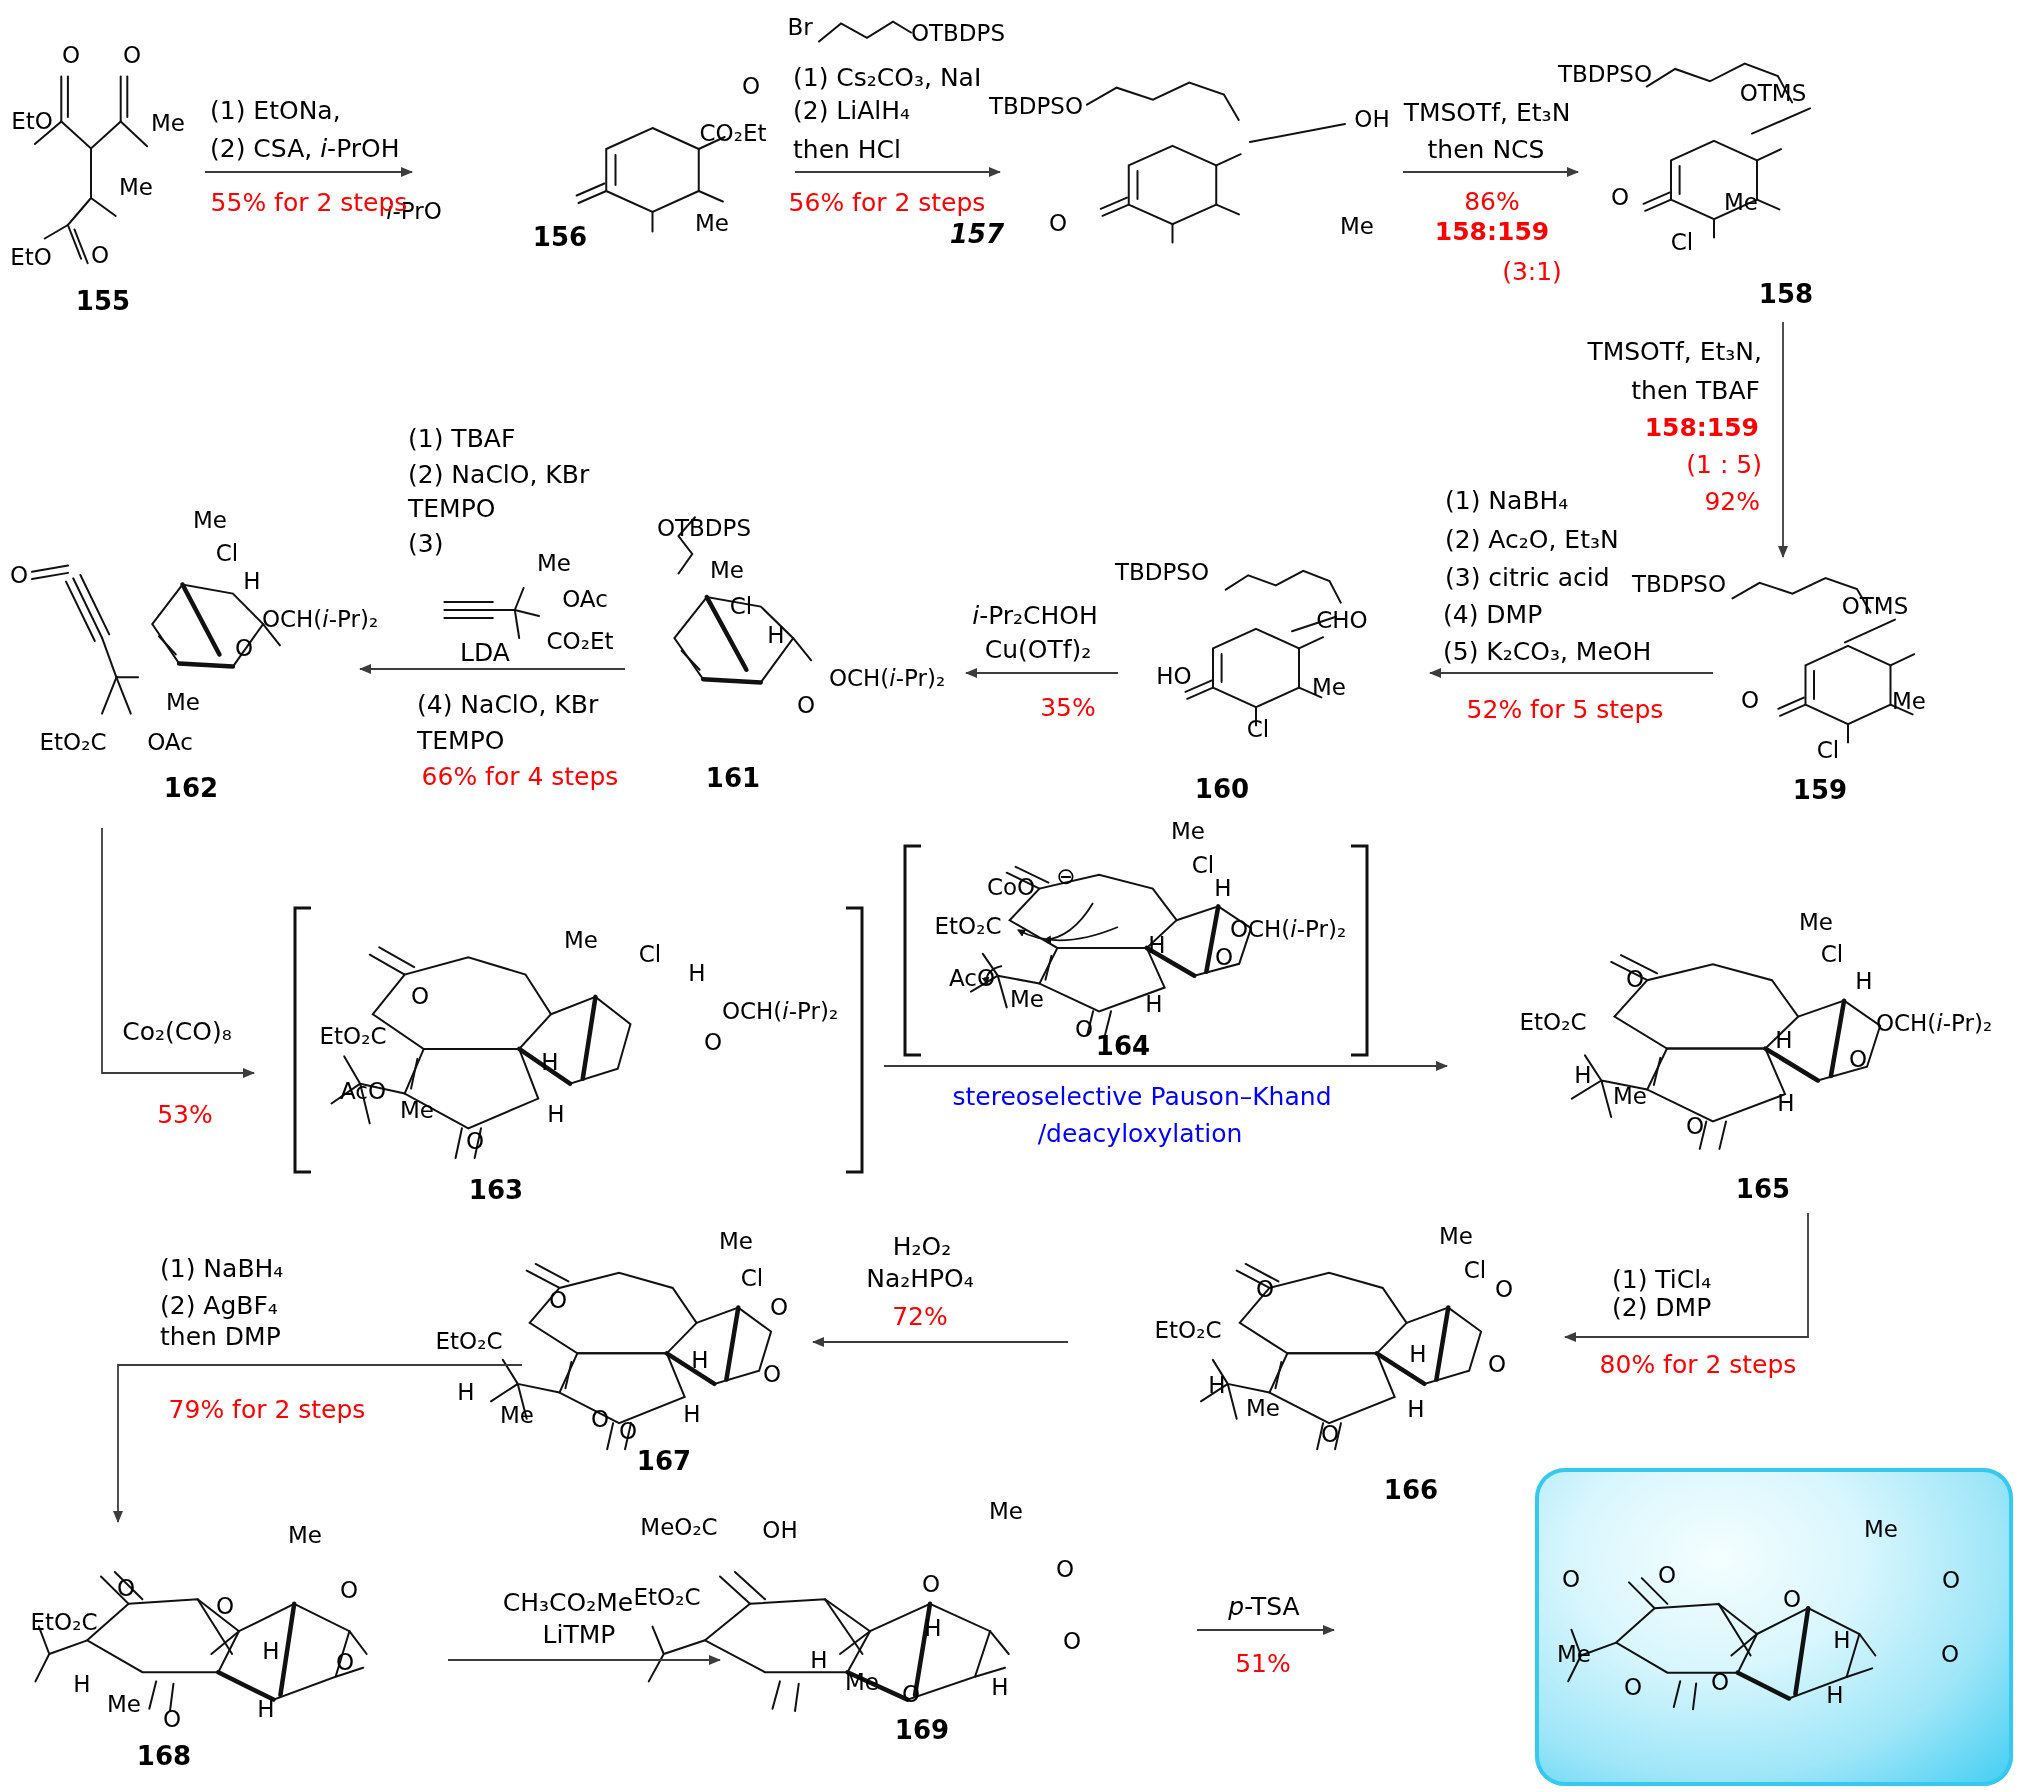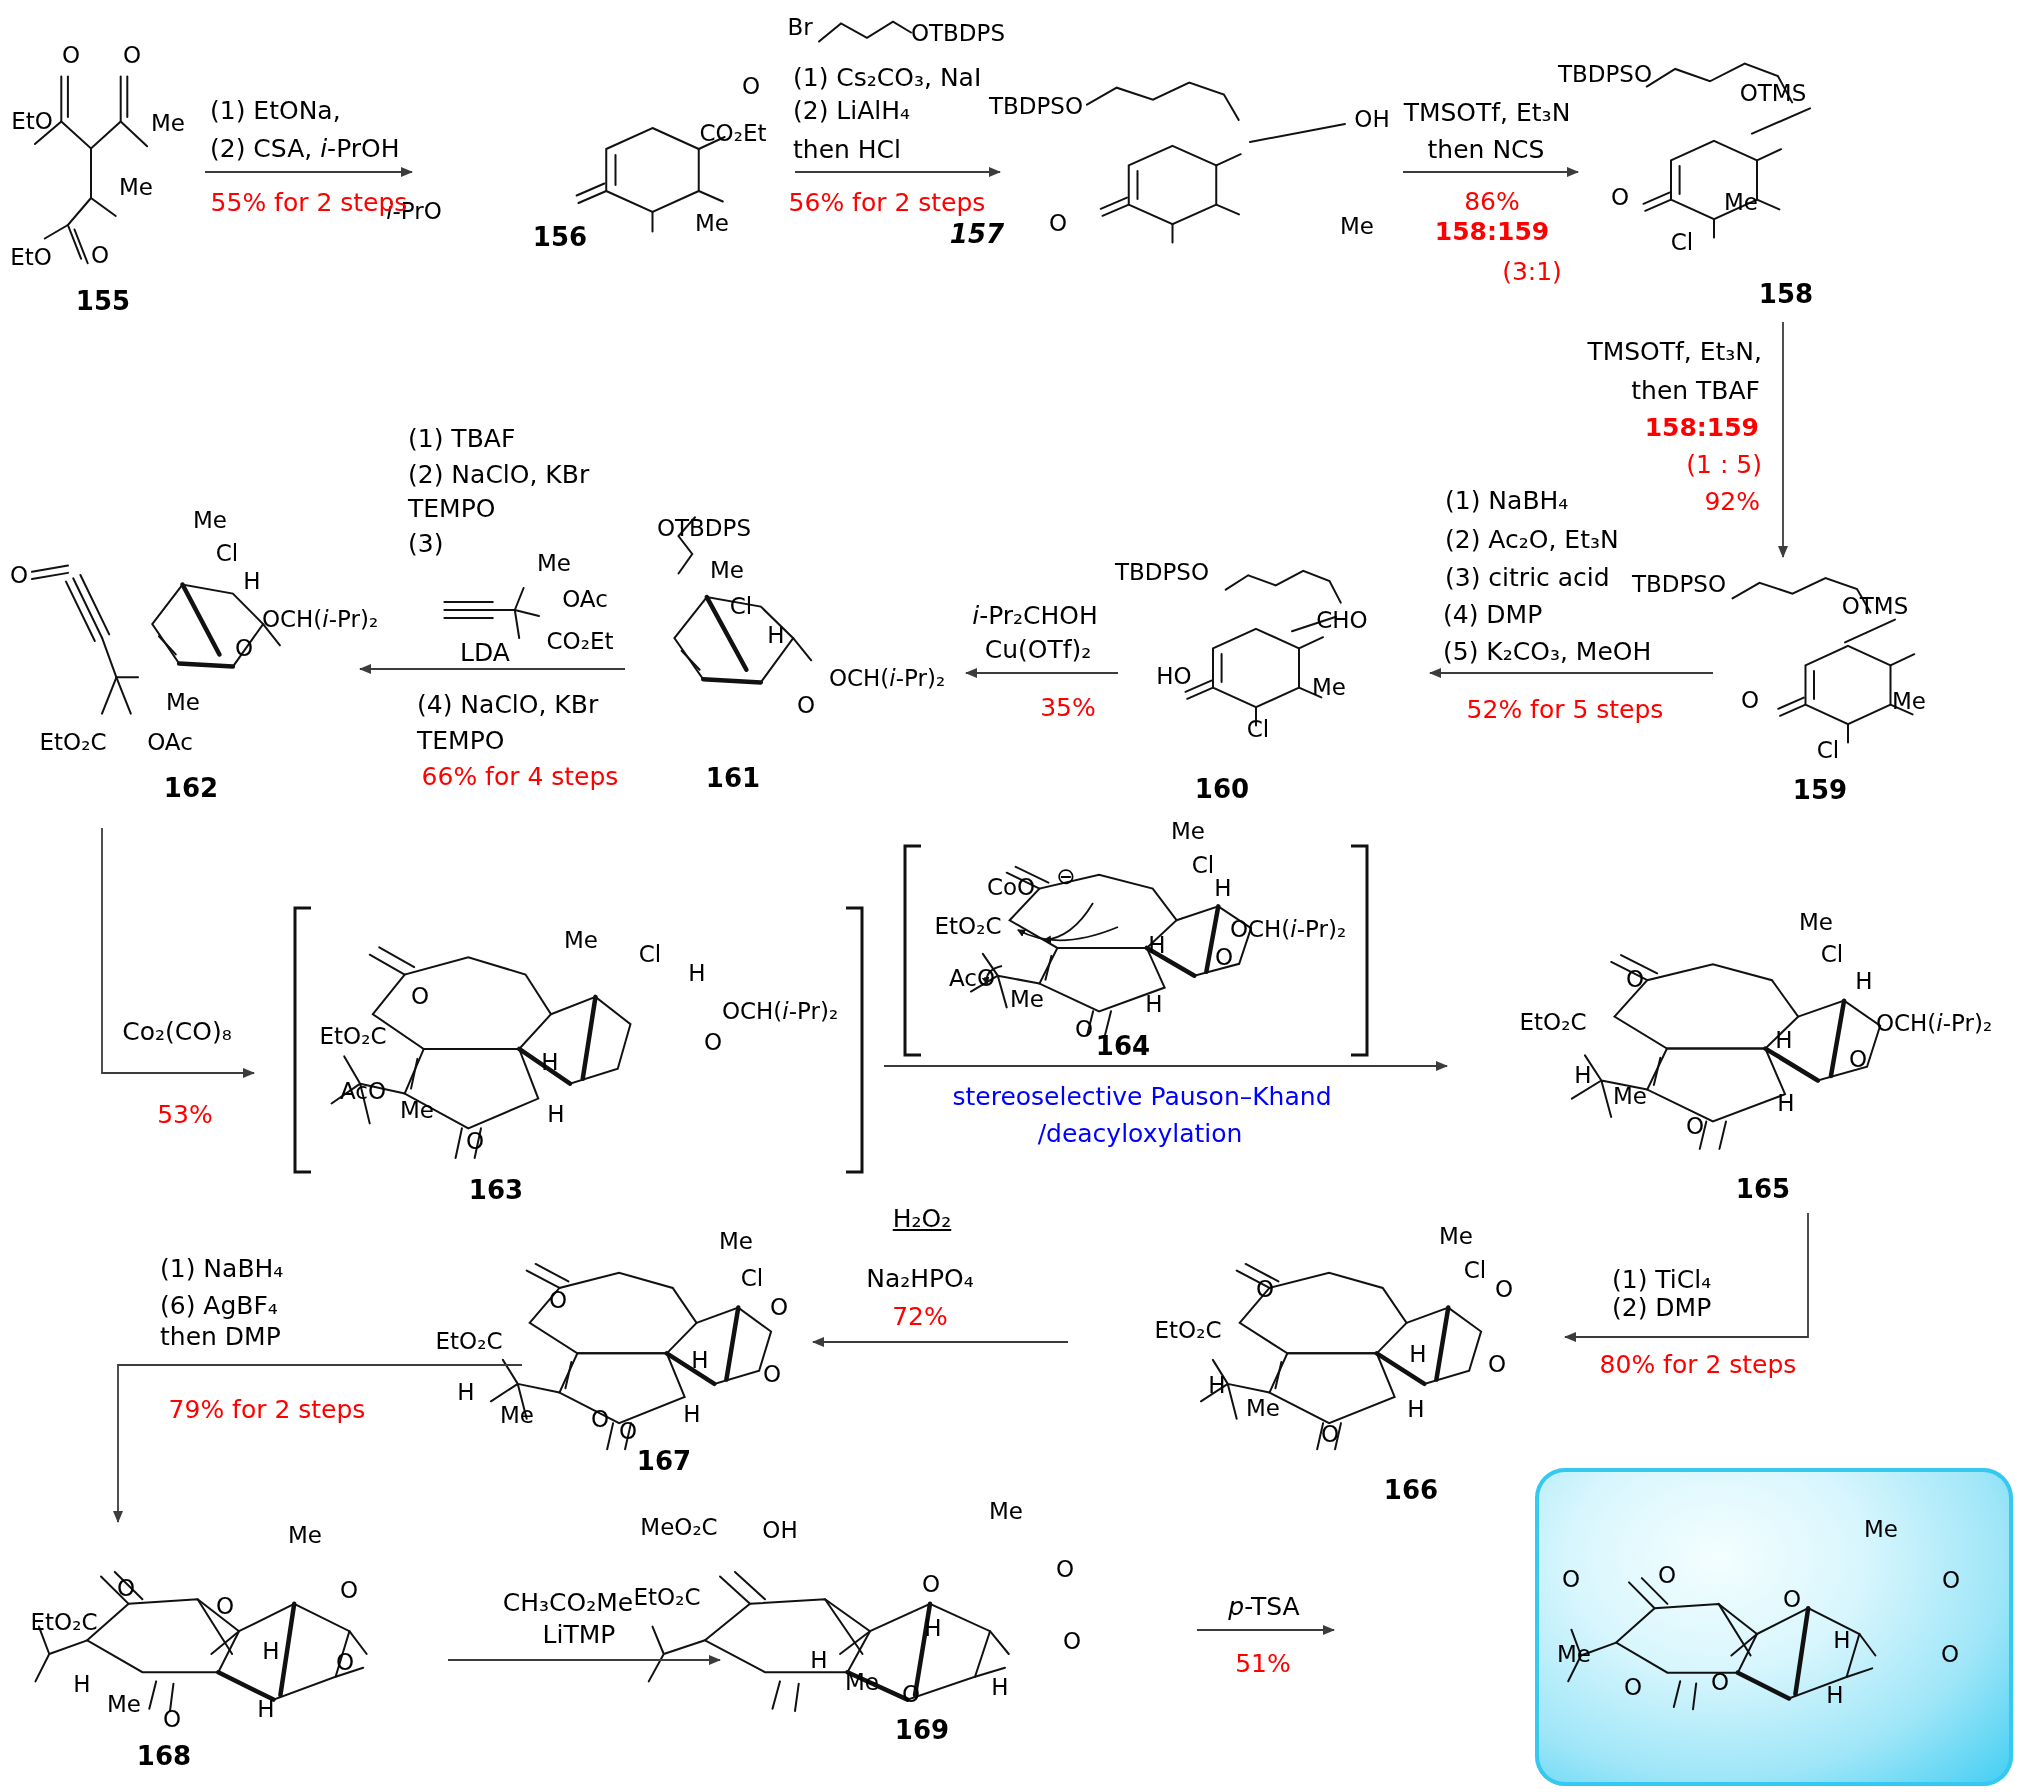--- a/index.html
+++ b/index.html
@@ -480,25 +480,25 @@
       <div class="t rg al" style="left: 417px; top: 705px;">(4) NaClO, KBr</div>
       <div class="t rg al" style="left: 417px; top: 741px;">TEMPO</div>
       <div class="t rg red" style="left: 520px; top: 777px;">66% for 4 steps</div>
       <div class="t rg" style="left: 177px; top: 1032px;">Co₂(CO)₈</div>
       <div class="t rg red" style="left: 185px; top: 1115px;">53%</div>
       <div class="t rg blue" style="left: 1142px; top: 1097px;">stereoselective Pauson–Khand</div>
       <div class="t rg blue" style="left: 1140px; top: 1134px;">/deacyloxylation</div>
       <div class="t rg al" style="left: 1612px; top: 1280px;">(1) TiCl₄</div>
       <div class="t rg al" style="left: 1612px; top: 1308px;">(2) DMP</div>
       <div class="t rg red" style="left: 1698px; top: 1365px;">80% for 2 steps</div>
-      <div class="t rg" style="left: 922px; top: 1219px; text-decoration: underline;">H₂O₂</div>
+      <div class="t rg" style="left: 922px; top: 1247px;">H₂O₂</div>
       <div class="t rg" style="left: 920px; top: 1279px;">Na₂HPO₄</div>
       <div class="t rg red" style="left: 920px; top: 1317px;">72%</div>
       <div class="t rg al" style="left: 160px; top: 1269px;">(1) NaBH₄</div>
-      <div class="t rg al" style="left: 160px; top: 1306px;">(6) AgBF₄</div>
+      <div class="t rg al" style="left: 160px; top: 1306px;">(2) AgBF₄</div>
       <div class="t rg al" style="left: 160px; top: 1337px;">then DMP</div>
       <div class="t rg red" style="left: 267px; top: 1410px;">79% for 2 steps</div>
       <div class="t rg" style="left: 568px; top: 1603px;">CH₃CO₂Me</div>
       <div class="t rg" style="left: 579px; top: 1635px;">LiTMP</div>
       <div class="t rg" style="left: 1264px; top: 1607px;"><i>p</i>-TSA</div>
       <div class="t rg red" style="left: 1263px; top: 1664px;">51%</div>
     </div>
 </div>
 
 </body></html>

